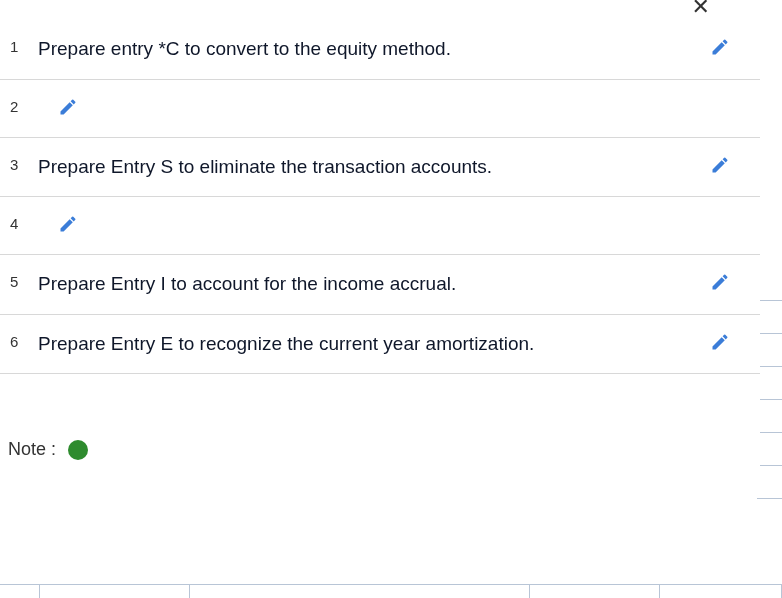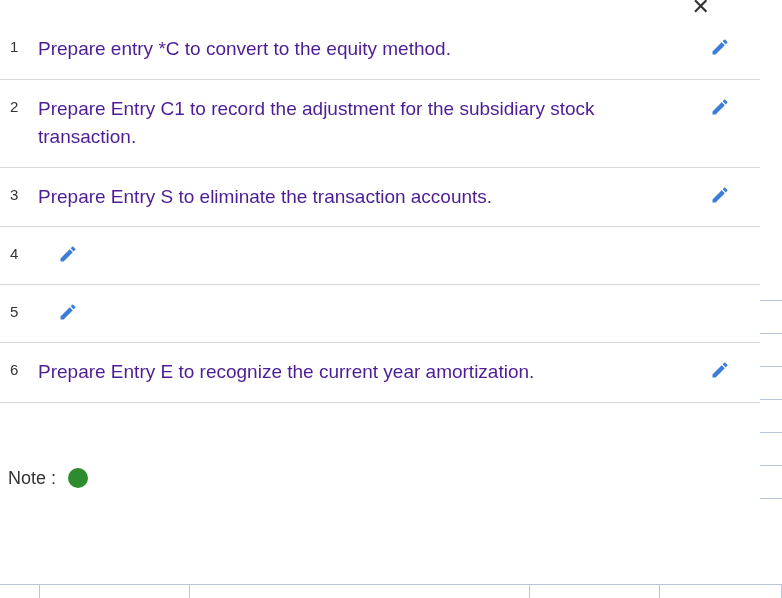--- a/index.html
+++ b/index.html
@@ -42,21 +42,21 @@
     }
     .row-num {
       width: 28px;
       font-size: 15px;
       color: #333;
       padding-top: 3px;
     }
     .row-text {
       flex: 1;
       font-size: 19px;
-      color: #4c1d95;
+      color: #0f172a;
       line-height: 1.5;
       padding-right: 20px;
     }
     .edit-col {
       width: 60px;
       display: flex;
       align-items: flex-start;
       justify-content: center;
       padding-top: 2px;
     }
@@ -140,21 +140,20 @@
         <div class="row-num">1</div>
         <div class="row-text">Prepare entry *C to convert to the equity method.</div>
         <div class="edit-col">
           <span><svg class="pencil" viewBox="0 0 24 24" fill="#3b7dd8">
               <path d="M3 17.25V21h3.75l11-11.03-3.75-3.75L3 17.25zM20.71 7.04a1 1 0 0 0 0-1.41l-2.34-2.34a1 1 0 0 0-1.41 0l-1.83 1.83 3.75 3.75 1.83-1.83z"></path>
             </svg></span>
         </div>
       </div>
       <div class="row">
         <div class="row-num">2</div>
-        <div class="row-text">Prepare Entry C1 to record the adjustment for the subsidiary stock transaction.</div>
         <div class="edit-col">
           <span><svg class="pencil" viewBox="0 0 24 24" fill="#3b7dd8">
               <path d="M3 17.25V21h3.75l11-11.03-3.75-3.75L3 17.25zM20.71 7.04a1 1 0 0 0 0-1.41l-2.34-2.34a1 1 0 0 0-1.41 0l-1.83 1.83 3.75 3.75 1.83-1.83z"></path>
             </svg></span>
         </div>
       </div>
       <div class="row">
         <div class="row-num">3</div>
         <div class="row-text">Prepare Entry S to eliminate the transaction accounts.</div>
         <div class="edit-col">
@@ -166,20 +165,21 @@
       <div class="row">
         <div class="row-num">4</div>
         <div class="edit-col">
           <span><svg class="pencil" viewBox="0 0 24 24" fill="#3b7dd8">
               <path d="M3 17.25V21h3.75l11-11.03-3.75-3.75L3 17.25zM20.71 7.04a1 1 0 0 0 0-1.41l-2.34-2.34a1 1 0 0 0-1.41 0l-1.83 1.83 3.75 3.75 1.83-1.83z"></path>
             </svg></span>
         </div>
       </div>
       <div class="row">
         <div class="row-num">5</div>
+        <div class="row-text">Prepare Entry I to account for the income accrual.</div>
         <div class="edit-col">
           <span><svg class="pencil" viewBox="0 0 24 24" fill="#3b7dd8">
               <path d="M3 17.25V21h3.75l11-11.03-3.75-3.75L3 17.25zM20.71 7.04a1 1 0 0 0 0-1.41l-2.34-2.34a1 1 0 0 0-1.41 0l-1.83 1.83 3.75 3.75 1.83-1.83z"></path>
             </svg></span>
         </div>
       </div>
       <div class="row">
         <div class="row-num">6</div>
         <div class="row-text">Prepare Entry E to recognize the current year amortization.</div>
         <div class="edit-col">

